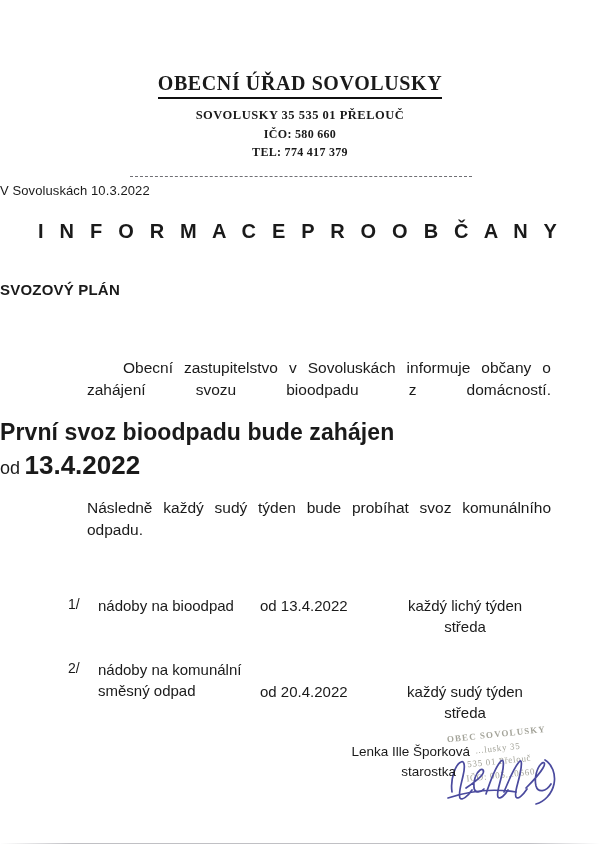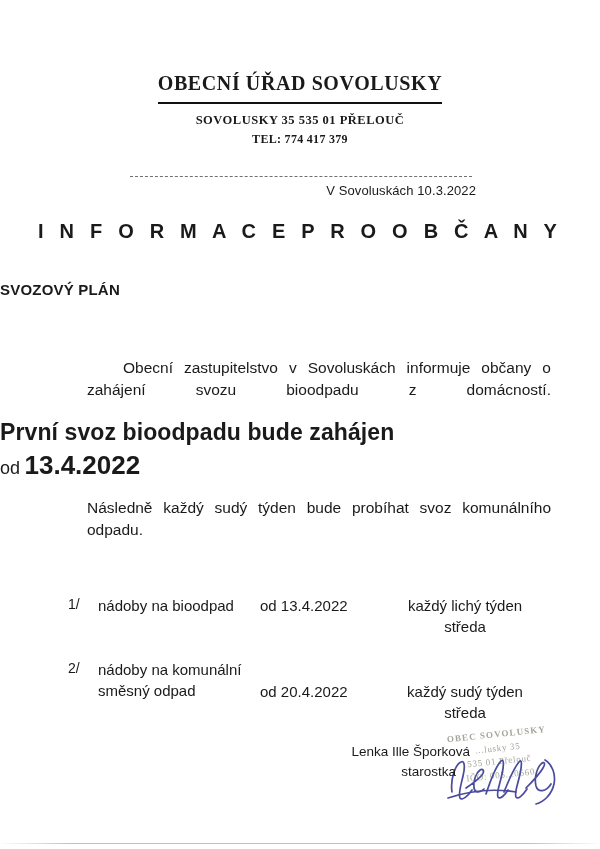--- a/index.html
+++ b/index.html
@@ -35,21 +35,21 @@
     top: 72px;
     text-align: center;
   }
   .org-title {
     font-family: "Liberation Serif", serif;
     font-weight: bold;
     font-size: 20px;
     letter-spacing: 0.6px;
     display: inline-block;
     border-bottom: 2px solid #101010;
-    padding-bottom: 7px;
+    padding-bottom: 2px;
     line-height: 1.15;
   }
   .org-address {
     font-family: "Liberation Serif", serif;
     font-weight: bold;
     font-size: 12.5px;
     letter-spacing: 0.5px;
     margin-top: 7px;
     line-height: 1.5;
   }
@@ -69,21 +69,21 @@
     width: 342px;
     top: 176px;
     border-top: 1px dashed #6f6f74;
     height: 0;
   }
   .placedate {
     position: absolute;
     left: 0;
     right: 124px;
     top: 183px;
-    text-align: right;
+    text-align: left;
     font-size: 13px;
     letter-spacing: 0.1px;
   }
 
   
   .main-heading {
     position: absolute;
     left: 0;
     right: 0;
     top: 220px;
@@ -250,20 +250,21 @@
   }
 </style>
 </head>
 <body>
 
 <div class="page">
 
   <div class="letterhead">
     <div class="org-title">OBECNÍ ÚŘAD SOVOLUSKY</div>
     <div class="org-address">SOVOLUSKY 35    535 01 PŘELOUČ</div>
+    <div class="org-ico">IČO: 580 660</div>
     <div class="org-tel">TEL: 774 417 379</div>
   </div>
 
   <div class="rule"></div>
 
   <div class="placedate">V Sovoluskách 10.3.2022</div>
 
   <div class="main-heading">I N F O R M A C E   P R O  O B Č A N Y</div>
 
   <div class="plan-block">

